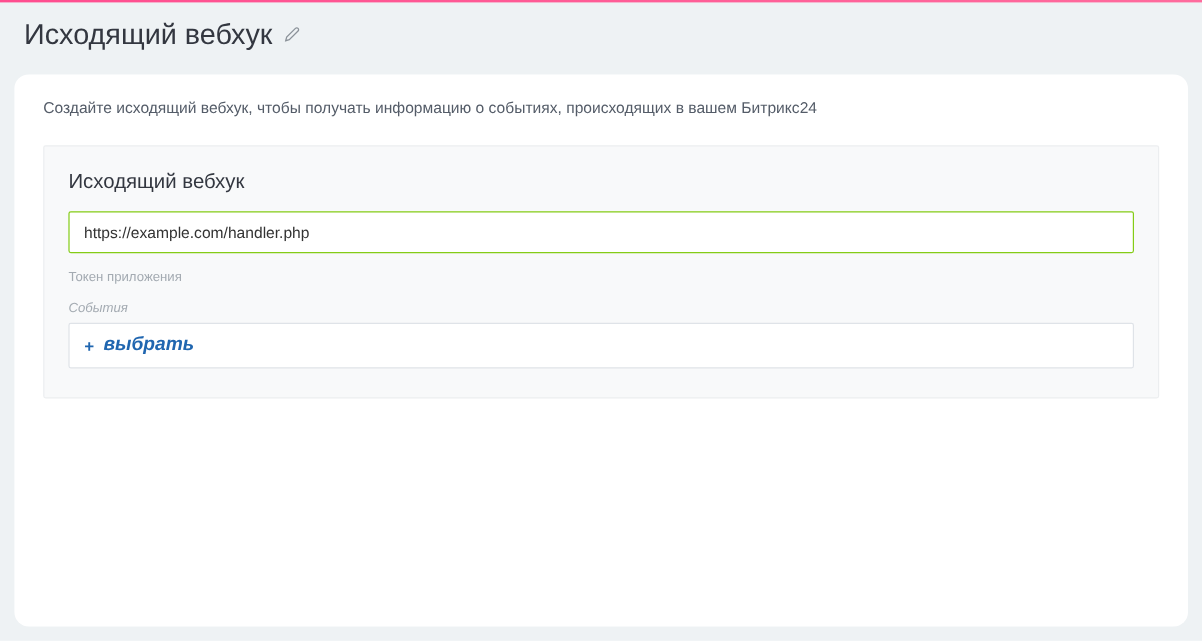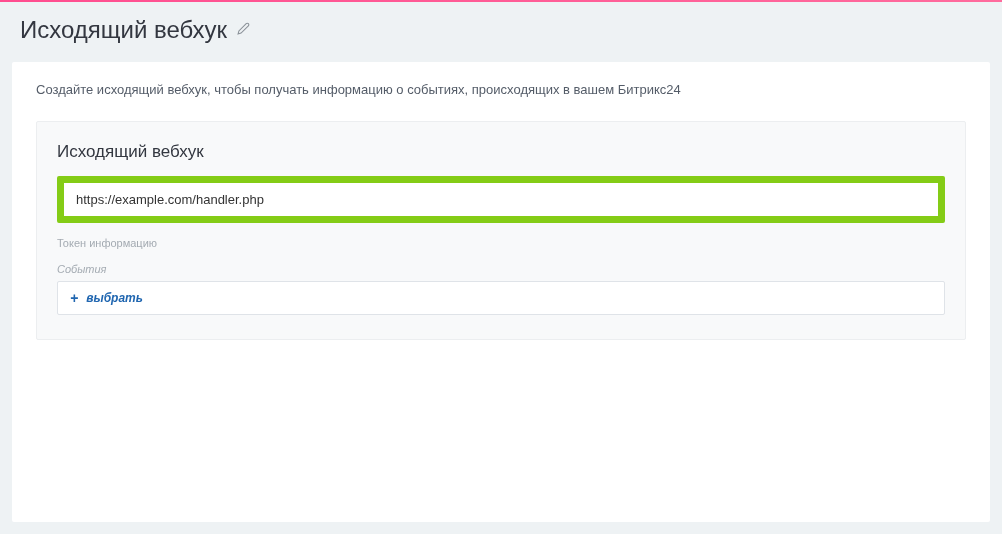--- a/index.html
+++ b/index.html
@@ -30,21 +30,21 @@
       color: #333740;
     }
     .edit-icon {
       color: #8b9299;
       font-size: 13px;
       cursor: pointer;
     }
     .card {
       background: #ffffff;
       margin: 0 12px;
-      border-radius: 2px;
+      border-radius: 12px;
       padding: 20px 24px 28px 24px;
       min-height: 460px;
     }
     .description {
       font-size: 13px;
       color: #545c68;
       margin-bottom: 24px;
     }
     .form-section {
       background: #f8f9fa;
@@ -66,21 +66,21 @@
       color: #a4abb2;
       margin-bottom: 6px;
       display: block;
     }
     .text-input {
       width: 100%;
       padding: 9px 12px;
       font-size: 13px;
       color: #333;
       background: #ffffff;
-      border: 7px solid #84cc16;
+      border: 1px solid #84cc16;
       border-radius: 2px;
       outline: none;
     }
     .select-button {
       width: 100%;
       background: #ffffff;
       border: 1px solid #dfe3e8;
       border-radius: 2px;
       padding: 9px 12px;
       display: flex;
@@ -89,21 +89,21 @@
       cursor: pointer;
     }
     .plus-icon {
       color: #2066b0;
       font-size: 14px;
       font-weight: bold;
       line-height: 1;
     }
     .select-label {
       color: #2066b0;
-      font-size: 12px;
+      font-size: 16px;
       font-weight: 600;
     }
   </style>
 </head>
 <body>
 
 <div class="top-border"></div>
 
 <div class="page-header">
   <h1 class="page-title">Исходящий вебхук</h1>
@@ -118,21 +118,21 @@
   <p class="description">Создайте исходящий вебхук, чтобы получать информацию о событиях, происходящих в вашем Битрикс24</p>
 
   <div class="form-section">
     <h2 class="section-title">Исходящий вебхук</h2>
 
     <div class="field-group">
       <input type="text" class="text-input" value="https://example.com/handler.php" style="">
     </div>
 
     <div class="field-group">
-      <label class="field-label">Токен информацию</label>
+      <label class="field-label">Токен приложения</label>
     </div>
 
     <div class="field-group" style="margin-bottom:0;font-style:italic;">
       <label class="field-label">События</label>
       <div class="select-button">
         <span class="plus-icon">+</span>
         <span class="select-label">выбрать</span>
       </div>
     </div>
   </div>

